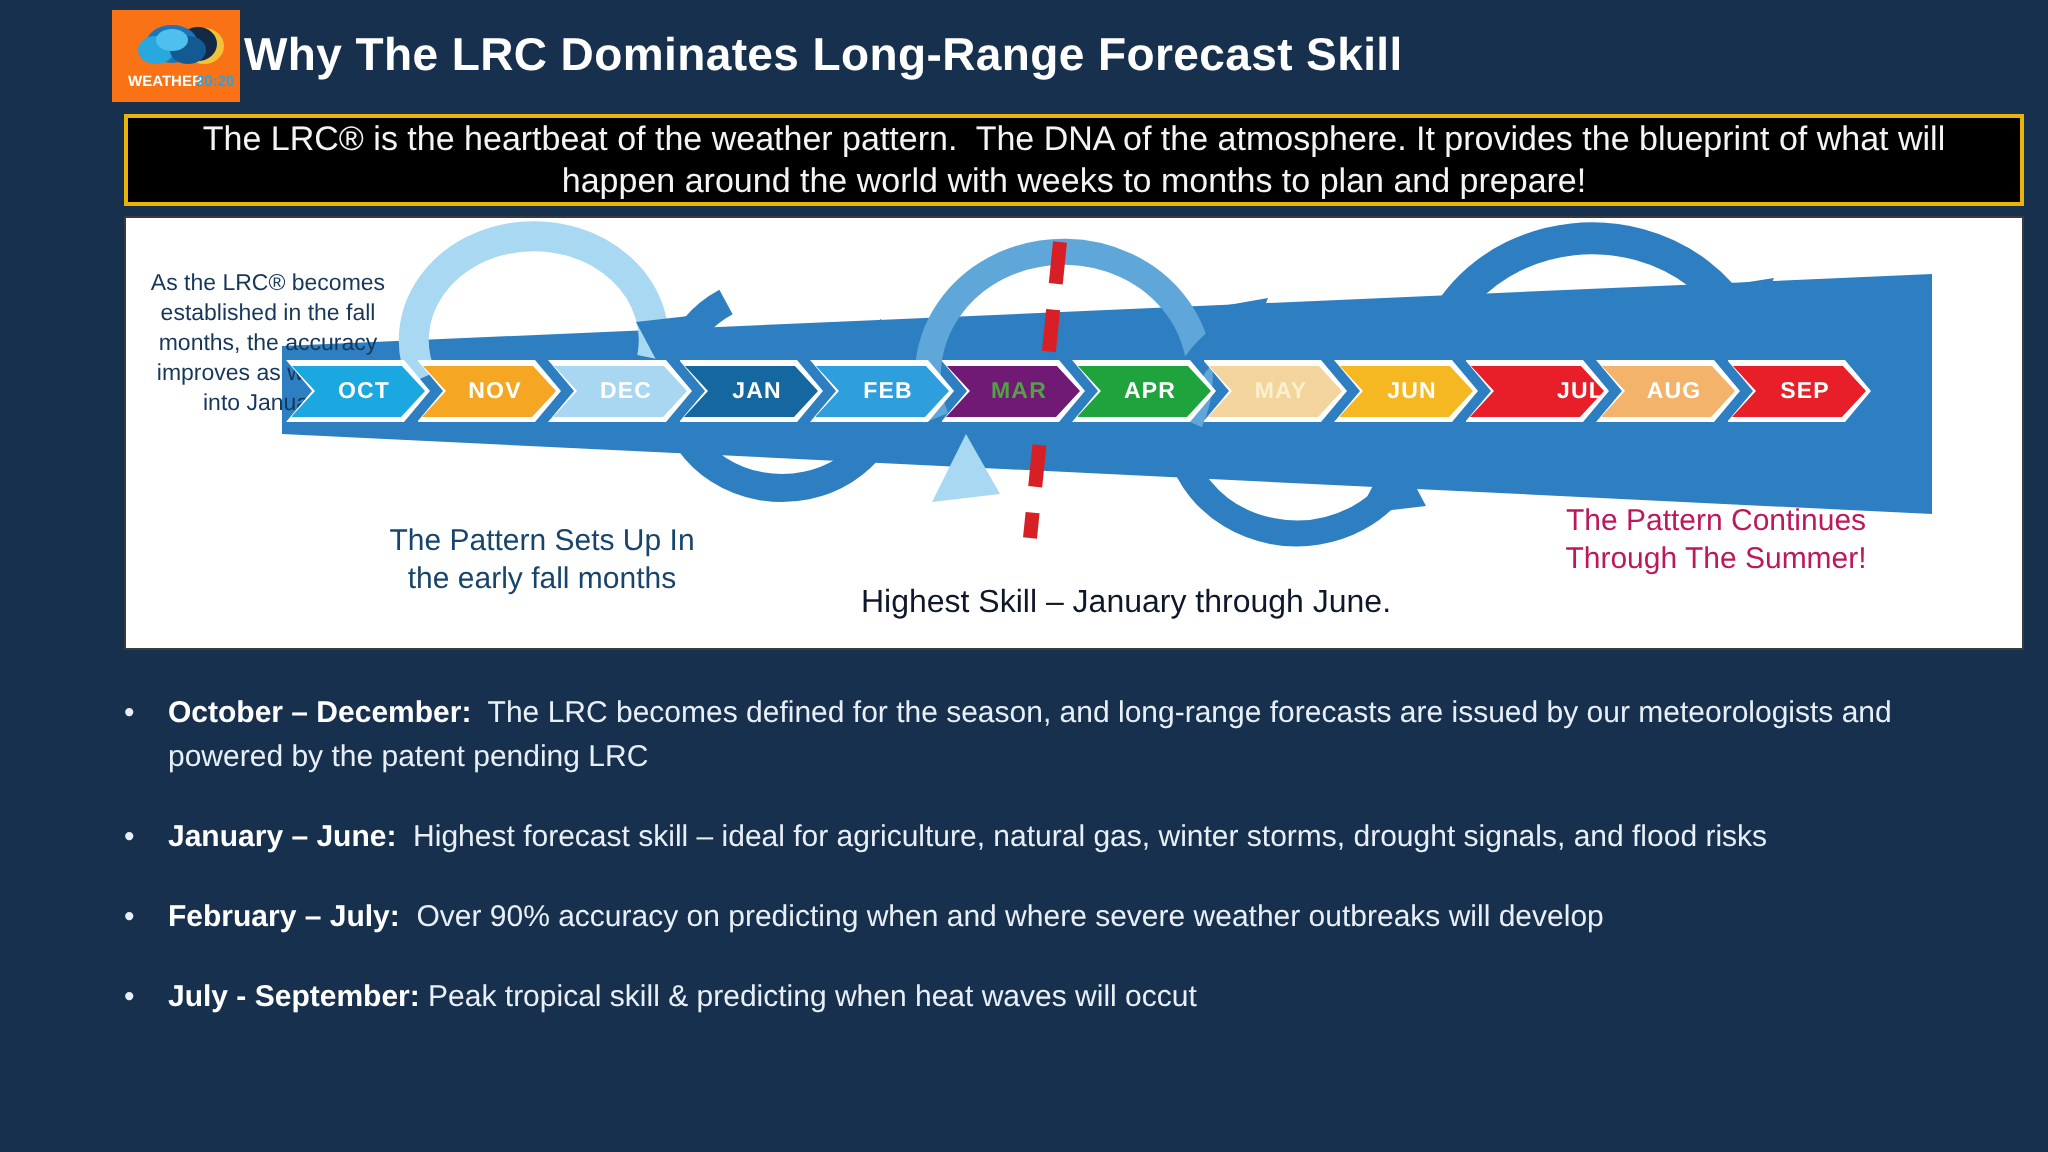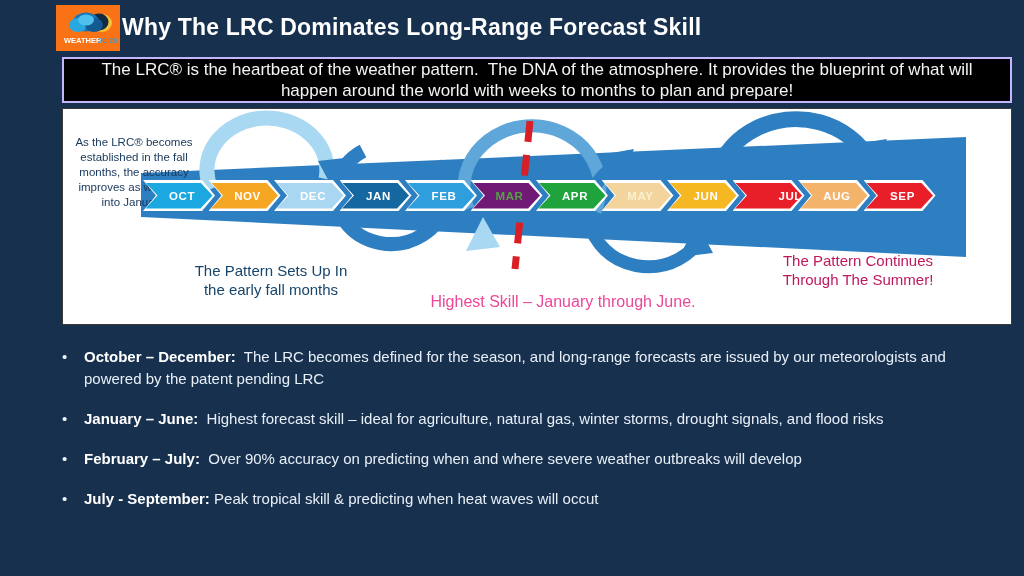--- a/index.html
+++ b/index.html
@@ -12,21 +12,21 @@
   
   .logo-box{position:absolute;left:56px;top:5px;width:64px;height:46px;background:#f97316;}
   .logo-box svg{position:absolute;left:0;top:0;}
   .page-title{
     position:absolute;left:122px;top:14px;width:880px;
     color:#FFFFFF;font-size:23px;font-weight:bold;letter-spacing:.2px;
   }
   
   .banner{
     position:absolute;left:62px;top:57px;width:946px;height:42px;
-    background:#000000;border:2px solid #c4b5fd;
+    background:#000000;border:2px solid #eab308;
     display:flex;align-items:center;justify-content:center;
   }
   .banner-text{
     color:#F4F4F4;font-size:17px;font-weight:500;text-align:center;
     line-height:21px;padding:0 26px;white-space:pre-wrap;
   }
   
   .panel{
     position:absolute;left:62px;top:108px;width:950px;height:217px;
     background:#FFFFFF;border:1px solid #3A3A3A;box-sizing:border-box;overflow:hidden;
@@ -49,21 +49,21 @@
     clip-path:polygon(0% 0%, calc(100% - 12px) 0%, 100% 50%, calc(100% - 12px) 100%, 0% 100%, 12px 50%);
     display:flex;align-items:center;justify-content:center;
   }
   .chev-label{font-size:11.5px;font-weight:bold;letter-spacing:.6px;padding-left:6px;}
   .note-fall{
     position:absolute;left:78px;top:152px;width:260px;text-align:center;
     color:#17456B;font-size:15px;line-height:19px;
   }
   .note-highest{
     position:absolute;left:320px;top:184px;width:360px;text-align:center;
-    color:#ec4899;font-size:16px;
+    color:#0f172a;font-size:16px;
   }
   .note-summer{
     position:absolute;left:655px;top:142px;width:280px;text-align:center;
     color:#be185d;font-size:15px;line-height:19px;
   }
   
   .bullets{
     position:absolute;left:60px;top:346px;width:912px;
     list-style:none;margin:0;padding:0;
   }

